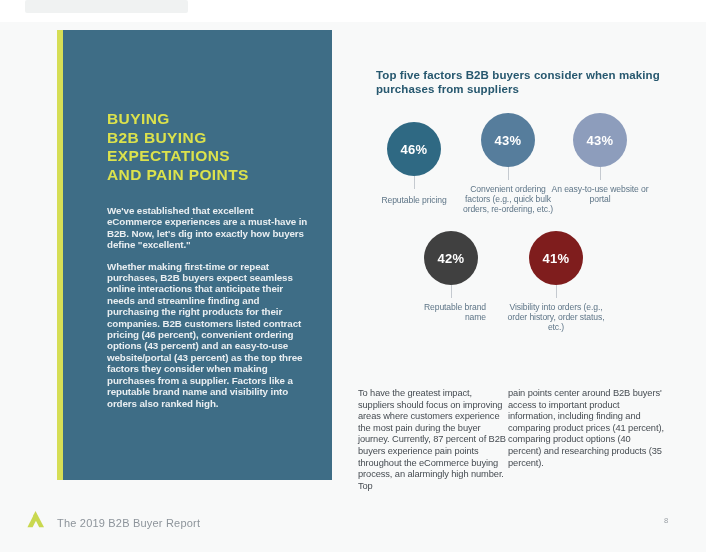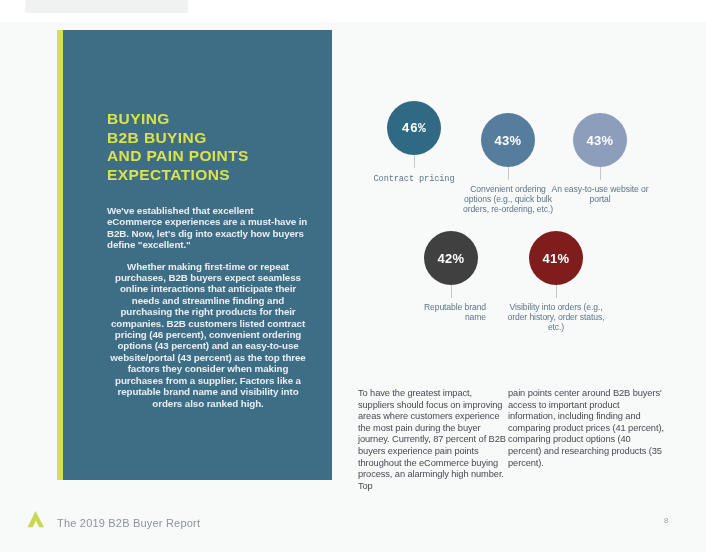--- a/index.html
+++ b/index.html
@@ -16,29 +16,29 @@
   
   .accent{position:absolute;left:57px;top:8px;width:6px;height:450px;background:#d6de56;}
   .panel{
     position:absolute;left:63px;top:8px;width:269px;height:450px;background:#3e6d86;
     box-sizing:border-box;padding:80px 22px 0 44px;
   }
   .panel-title{margin:0;color:#dce24c;font-size:15.5px;font-weight:bold;line-height:18.5px;letter-spacing:0.4px;}
   .panel-title div{white-space:nowrap;}
   .panel p{margin:0;color:#e9eef1;font-size:9.8px;line-height:11.4px;letter-spacing:-0.1px;width:202px;font-weight:bold;}
   .panel .p1{margin-top:21px;}
-  .panel .p2{margin-top:10px;text-align:center;}
+  .panel .p2{margin-top:10px;}
 
   
   .chart-title{
     position:absolute;left:376px;top:47px;width:300px;margin:0;
     color:#27586f;font-size:11.5px;font-weight:bold;line-height:13.5px;letter-spacing:0.1px;
   }
   .bubble{position:absolute;width:120px;text-align:center;}
-  .b1{left:354px;top:79px;font-family:Liberation Mono, monospace;}
+  .b1{left:354px;top:100px;}
   .b2{left:448px;top:91px;}
   .b3{left:540px;top:91px;}
   .b4{left:391px;top:209px;}
   .b5{left:496px;top:209px;}
   .circle{
     width:54px;height:54px;border-radius:50%;margin:0 auto;
     display:flex;align-items:center;justify-content:center;background:#888;
   }
   .pct{color:#ffffff;font-weight:bold;font-size:13px;letter-spacing:0.3px;}
   .tick{width:1px;height:13px;background:#c5cad0;margin:0 auto;}
@@ -67,42 +67,43 @@
   </div>
 
   <div class="page">
 
     <div class="accent"></div>
 
     <aside class="panel">
       <h1 class="panel-title">
         <div>BUYING</div>
         <div>B2B BUYING</div>
+        <div>EXPECTATIONS</div>
         <div>AND PAIN POINTS</div>
-        <div>EXPECTATIONS</div>
       </h1>
       <p class="p1">We've established that excellent eCommerce experiences are a must-have in B2B. Now, let's dig into exactly how buyers define "excellent."</p>
       <p class="p2">Whether making first-time or repeat purchases, B2B buyers expect seamless online interactions that anticipate their needs and streamline finding and purchasing the right products for their companies. B2B customers listed contract pricing (46 percent), convenient ordering options (43 percent) and an easy-to-use website/portal (43 percent) as the top three factors they consider when making purchases from a supplier. Factors like a reputable brand name and visibility into orders also ranked high.</p>
     </aside>
 
+    <h2 class="chart-title">Top five factors B2B buyers consider when making purchases from suppliers</h2>
 
     <div class="bubble b1">
       <div class="circle" style="background: rgb(47, 105, 131);">
         <span class="pct">46%</span>
       </div>
       <div class="tick"></div>
-      <div class="bubble-label">Contract pricing</div>
+      <div class="bubble-label">Reputable pricing</div>
     </div>
 
     <div class="bubble b2">
       <div class="circle" style="background: rgb(86, 125, 156);">
         <span class="pct">43%</span>
       </div>
       <div class="tick"></div>
-      <div class="bubble-label">Convenient ordering options (e.g., quick bulk orders, re-ordering, etc.)</div>
+      <div class="bubble-label">Convenient ordering factors (e.g., quick bulk orders, re-ordering, etc.)</div>
     </div>
 
     <div class="bubble b3">
       <div class="circle" style="background: rgb(141, 157, 188);">
         <span class="pct">43%</span>
       </div>
       <div class="tick"></div>
       <div class="bubble-label">An easy-to-use website or portal</div>
     </div>
 

